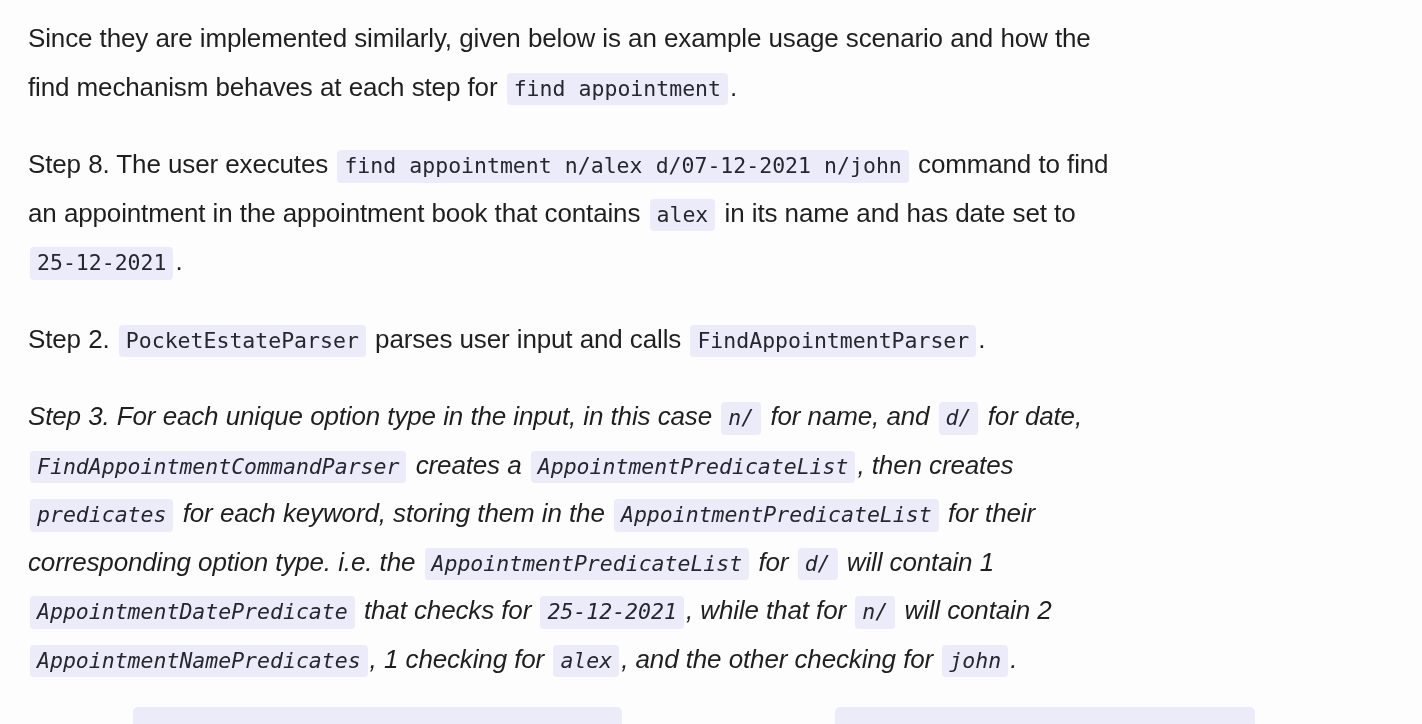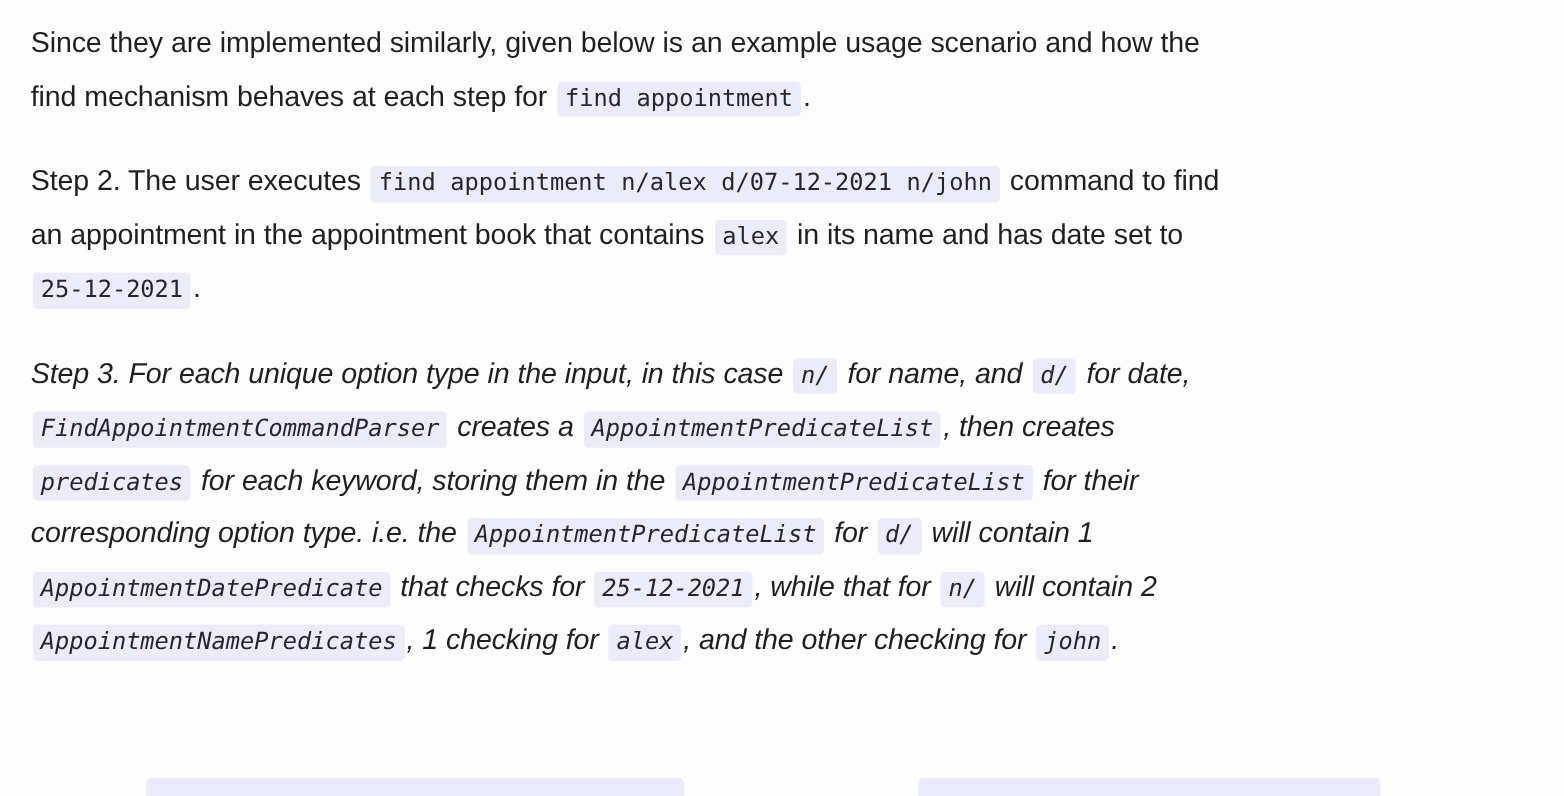--- a/index.html
+++ b/index.html
@@ -78,20 +78,21 @@
     overflow: hidden;
   }
   .cut-chip-a { left: 133px; width: 489px; }
   .cut-chip-b { left: 835px; width: 420px; }
 </style>
 </head>
 <body>
 
 <div class="doc-body">
   <p class="para"><span>Since they are implemented similarly, given below is an example usage scenario and how the find mechanism behaves at each step for </span><code class="chip">find appointment</code><span>.</span></p>
-  <p class="para"><span>Step 2. The user executes </span><code class="chip">find appointment n/alex d/07-12-2021 n/john</code><span> command to find an appointment in the appointment book that contains </span><code class="chip">alex</code><span> in its name and has date set to </span><code class="chip">25-12-2021</code><span>.</span></p>
+  <p class="para"><span>Step 8. The user executes </span><code class="chip">find appointment n/alex d/07-12-2021 n/john</code><span> command to find an appointment in the appointment book that contains </span><code class="chip">alex</code><span> in its name and has date set to </span><code class="chip">25-12-2021</code><span>.</span></p>
+  <p class="para"><span>Step 2. </span><code class="chip">PocketEstateParser</code><span> parses user input and calls </span><code class="chip">FindAppointmentParser</code><span>.</span></p>
   <p class="para"><span>Step 3. For each unique option type in the input, in this case </span><code class="chip">n/</code><span> for name, and </span><code class="chip">d/</code><span> for date, </span><code class="chip">FindAppointmentCommandParser</code><span> creates a </span><code class="chip">AppointmentPredicateList</code><span>, then creates </span><code class="chip">predicates</code><span> for each keyword, storing them in the </span><code class="chip">AppointmentPredicateList</code><span> for their corresponding option type. i.e. the </span><code class="chip">AppointmentPredicateList</code><span> for </span><code class="chip">d/</code><span> will contain 1 </span><code class="chip">AppointmentDatePredicate</code><span> that checks for </span><code class="chip">25-12-2021</code><span>, while that for </span><code class="chip">n/</code><span> will contain 2 </span><code class="chip">AppointmentNamePredicates</code><span>, 1 checking for </span><code class="chip">alex</code><span>, and the other checking for </span><code class="chip">john</code><span>.</span></p>
 </div>
 
 <div class="cut-row">
   <div class="cut-chip cut-chip-a"></div>
   <div class="cut-chip cut-chip-b"></div>
 </div>
 
 </body></html>

